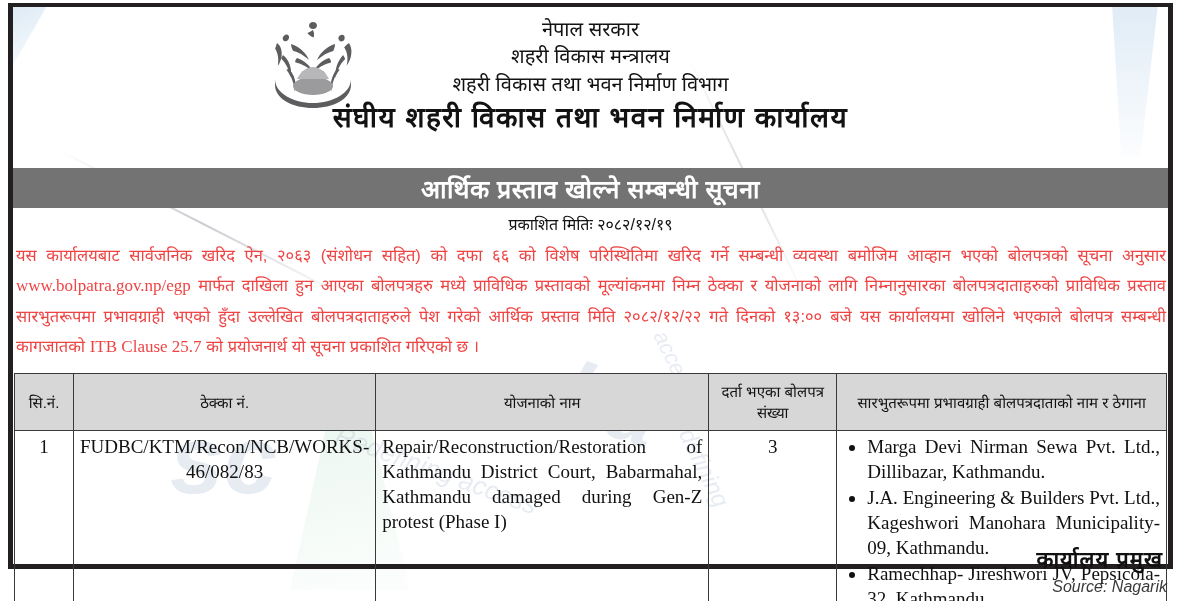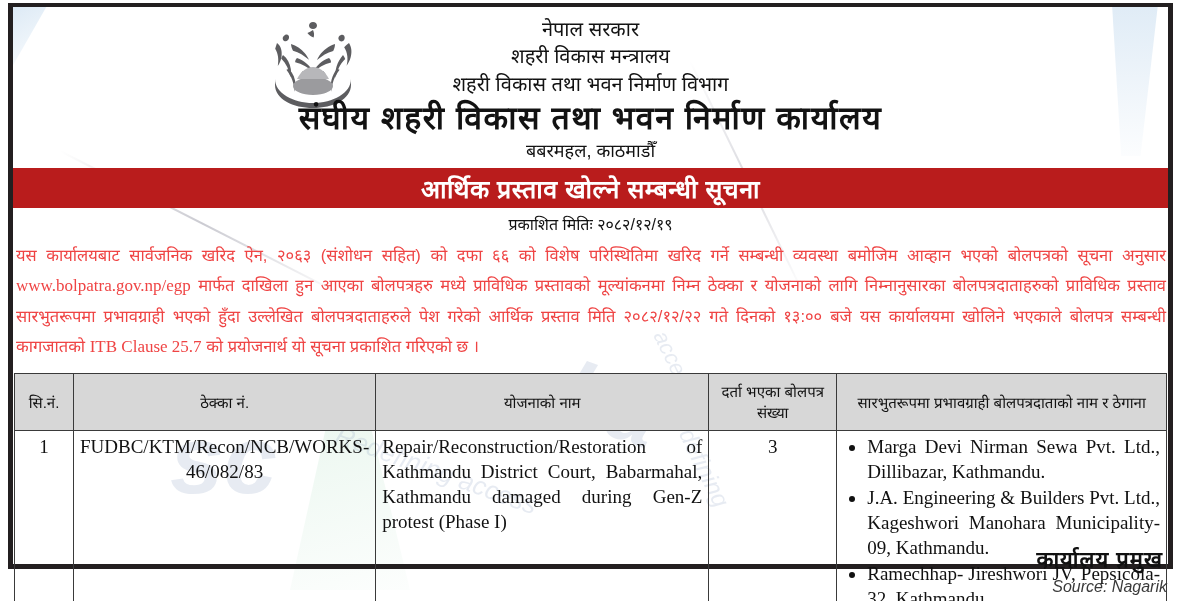--- a/index.html
+++ b/index.html
@@ -111,35 +111,35 @@
     top: 0;
     width: 1155px;
     text-align: center;
     font-family: "Liberation Sans", "DejaVu Sans", sans-serif;
     color: #121212;
   }
   .hdr-l1 { margin-top: 9px; font-size: 20px; line-height: 26px; }
   .hdr-l2 { font-size: 20px; line-height: 28px; }
   .hdr-l3 { font-size: 20px; line-height: 28px; }
   .hdr-l4 {
-    font-size: 32px;
+    font-size: 28px;
     line-height: 40px;
     font-weight: 700;
     letter-spacing: 1.5px;
   }
   .hdr-l5 { font-size: 18px; line-height: 26px; }
 
   
   #title-band {
     position: absolute;
     left: 13px;
     top: 168px;
     width: 1155px;
     height: 40px;
-    background: #b91c1c;
+    background: #737373;
     display: flex;
     align-items: center;
     justify-content: center;
     z-index: 2;
   }
   #title-band .title-text {
     color: #ffffff;
     font-family: "Liberation Sans", "DejaVu Sans", sans-serif;
     font-size: 25px;
     font-weight: 700;
@@ -300,21 +300,20 @@
       </g>
       <path d="M14 66 C14 80, 32 90, 52 90 C72 90, 90 80, 90 66 L90 72 C90 86, 72 95, 52 95 C32 95, 14 86, 14 72 Z" fill="#5d5d60"></path>
       <ellipse cx="52" cy="73" rx="20" ry="9" fill="#9b9b9e"></ellipse>
       <path d="M36 66 C40 58, 46 54, 52 54 C58 54, 64 58, 68 66 Z" fill="#b7b7ba"></path>
     </svg>
     <div class="hdr-lines">
       <div class="hdr-l1">नेपाल सरकार</div>
       <div class="hdr-l2">शहरी विकास मन्त्रालय</div>
       <div class="hdr-l3">शहरी विकास तथा भवन निर्माण विभाग</div>
       <div class="hdr-l4">संघीय शहरी विकास तथा भवन निर्माण कार्यालय</div>
-      <div class="hdr-l5">बबरमहल, काठमाडौँ</div>
     </div>
   </div>
 
   <div id="title-band">
     <span class="title-text">आर्थिक प्रस्ताव खोल्ने सम्बन्धी सूचना</span>
   </div>
 
   <div id="pub-date">प्रकाशित मितिः २०८२/१२/१९</div>
 
   <div id="body-para">

